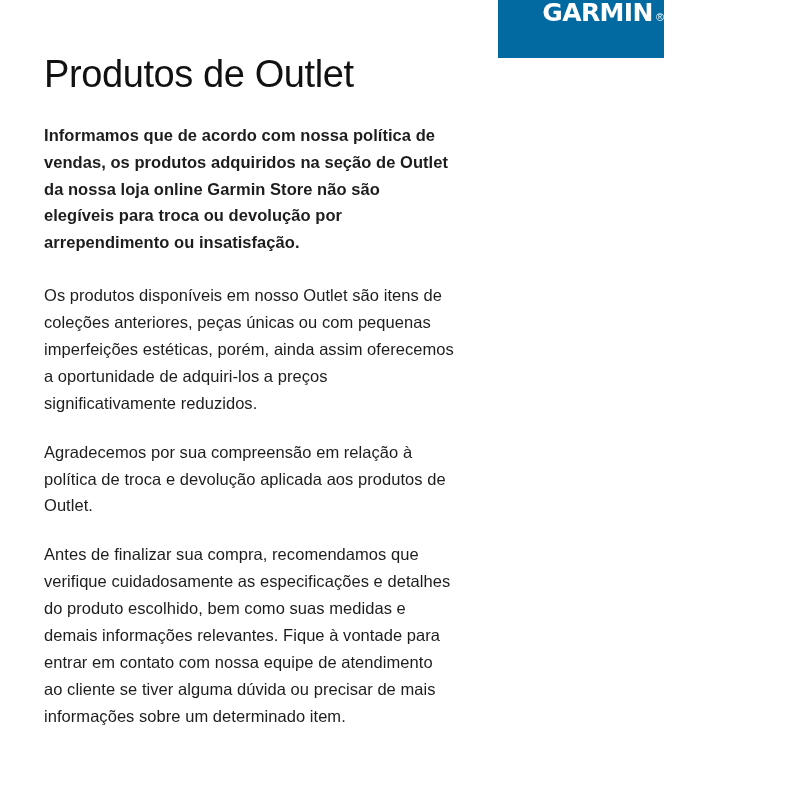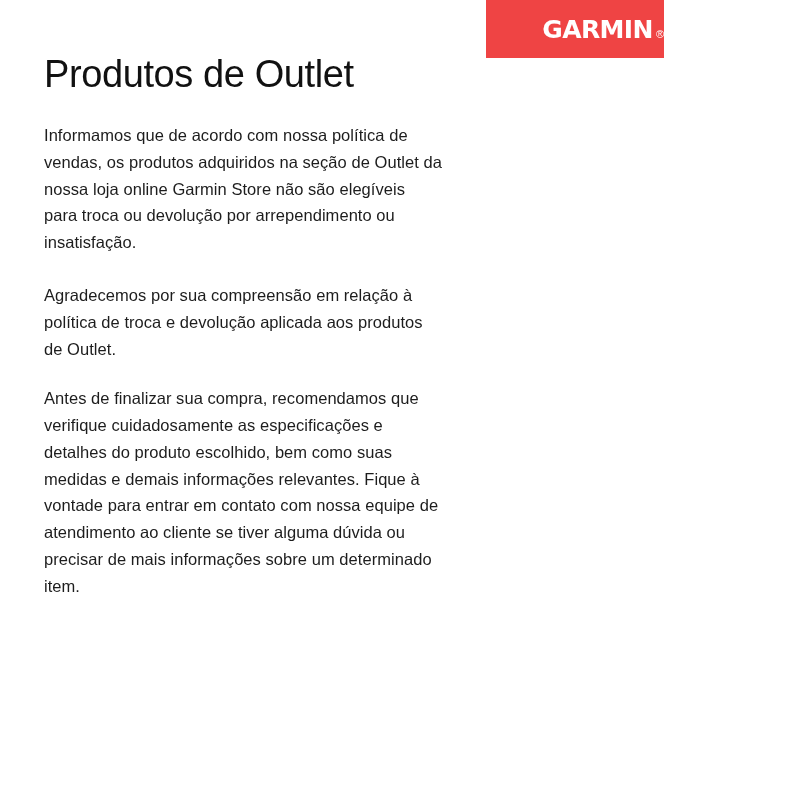--- a/index.html
+++ b/index.html
@@ -36,31 +36,32 @@
   }
   .para {
     font-size: 16.5px;
     line-height: 1.63;
     margin: 0 0 22px 0;
     color: #1d1d1d;
     letter-spacing: 0.05px;
   }
   .para.lead {
     margin-bottom: 26px;
+    font-weight: bold;
   }
   .para:last-child {
     margin-bottom: 0;
   }
   .footer-bar {
     flex: 0 0 auto;
     height: 58px;
-    background: #ef4444;
+    background: #0369a1;
     display: flex;
-    align-items: center;
-    padding-left: 56px;
+    align-items: flex-start;
+    padding-left: 44px;
     box-sizing: border-box;
   }
   .brand {
     display: flex;
     align-items: flex-end;
     color: #ffffff;
   }
   .brand-wordmark {
     font-family: "DejaVu Sans", sans-serif;
     font-size: 25px;
@@ -82,20 +83,21 @@
 
 <div class="page">
 
   <div class="content">
 
     <h1 class="doc-title">Produtos de Outlet</h1>
 
     <p class="para lead">Informamos que de acordo com nossa política de vendas, os produtos adquiridos na seção de Outlet da nossa loja online Garmin Store não são elegíveis para troca ou devolução por arrependimento ou insatisfação.</p>
 
 
+    <p class="para">Os produtos disponíveis em nosso Outlet são itens de coleções anteriores, peças únicas ou com pequenas imperfeições estéticas, porém, ainda assim oferecemos a oportunidade de adquiri-los a preços significativamente reduzidos.</p>
 
     <p class="para">Agradecemos por sua compreensão em relação à política de troca e devolução aplicada aos produtos de Outlet.</p>
 
     <p class="para">Antes de finalizar sua compra, recomendamos que verifique cuidadosamente as especificações e detalhes do produto escolhido, bem como suas medidas e demais informações relevantes. Fique à vontade para entrar em contato com nossa equipe de atendimento ao cliente se tiver alguma dúvida ou precisar de mais informações sobre um determinado item.</p>
 
   </div>
 
   <div class="footer-bar">
     <div class="brand">
       <span class="brand-wordmark">GARMIN</span>

